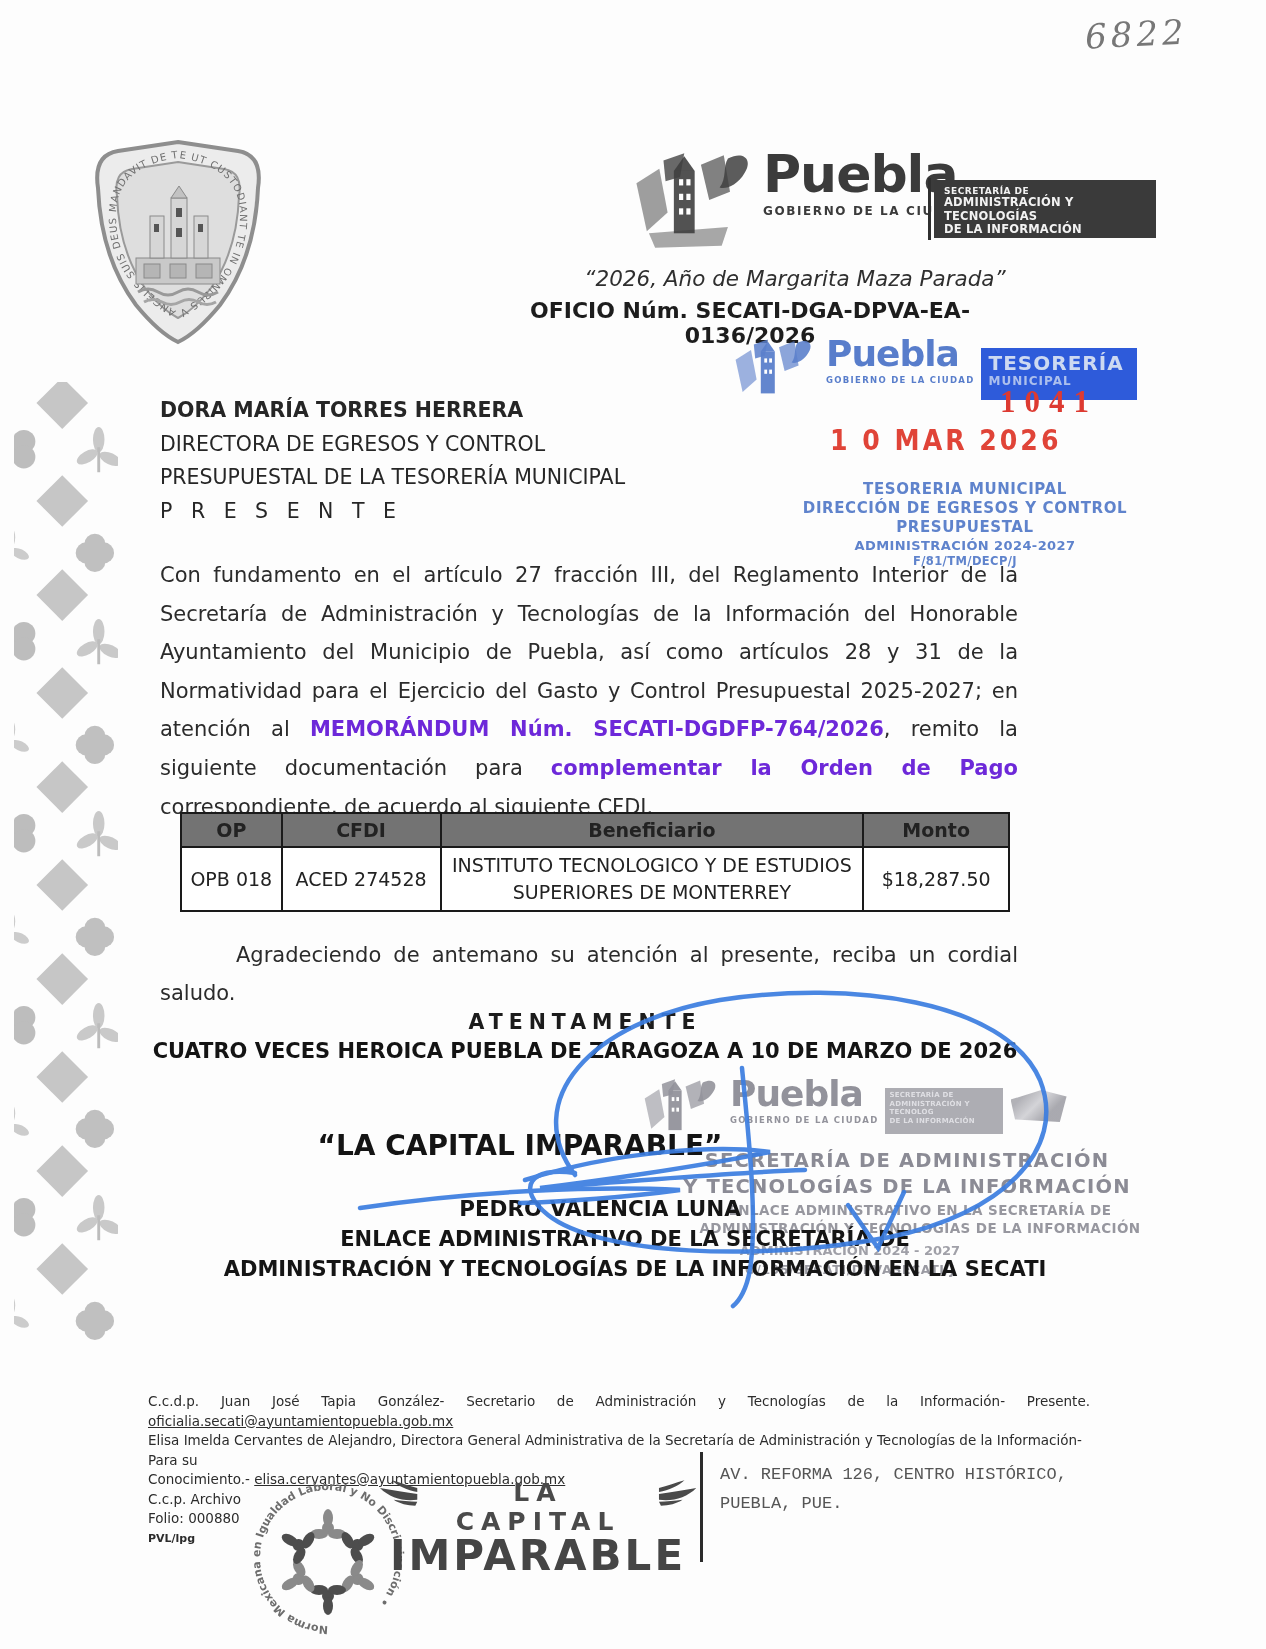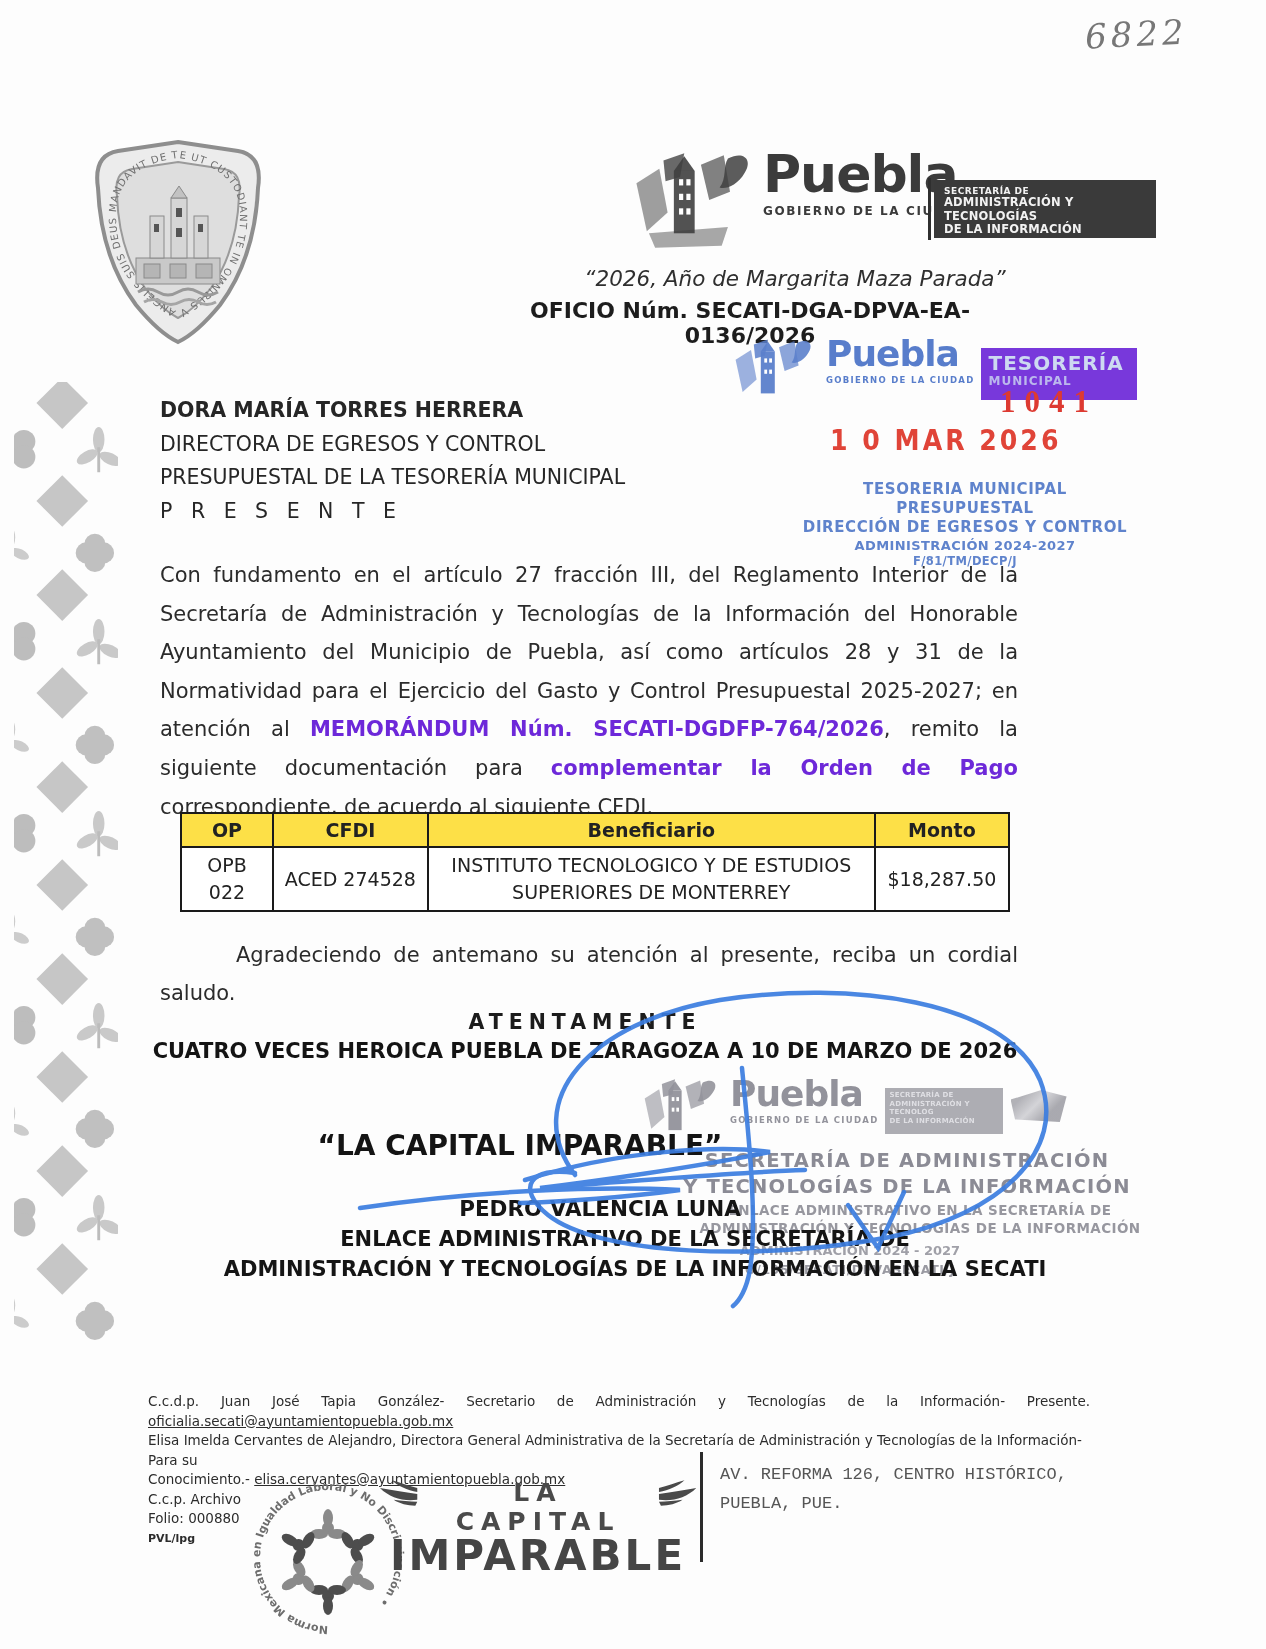--- a/index.html
+++ b/index.html
@@ -56,21 +56,21 @@
     font-weight:bold;font-size:22px;color:#1d1d1d;
   }
 
   
   .rx-stamp{left:728px;top:336px;width:470px;color:#557ac9;}
   .rx-row{display:flex;align-items:flex-start;}
   .rx-word{font-size:36px;font-weight:bold;letter-spacing:-1px;line-height:1;color:#587dcb;}
   .rx-sub{font-size:8.5px;font-weight:bold;letter-spacing:1.3px;color:#587dcb;margin-top:3px;}
   .rx-box{
     margin-left:6px;margin-top:12px;
-    width:142px;height:46px;background:#6d28d9;
+    width:142px;height:46px;background:#1d4ed8;
     color:#c9d6f1;padding:4px 6px 2px 8px;opacity:.92;
   }
   .rx-box .b1{font-size:20px;font-weight:bold;letter-spacing:1px;line-height:22px;}
   .rx-box .b2{font-size:12px;font-weight:bold;letter-spacing:1px;opacity:.8;}
   .rx-number{
     left:1000px;top:384px;
     font-family:Liberation Serif, serif;font-weight:bold;
     font-size:31px;letter-spacing:9px;color:#dd3a31;
   }
   .rx-date{
@@ -96,22 +96,22 @@
   }
   .para b{color:#6d28d9;}
 
   
   table.optable{
     left:180px;top:812px;width:830px;
     border-collapse:collapse;position:absolute;
     font-size:19px;color:#222;
   }
   .optable th{
-    background:#fde047;border:2px solid #1a1a1a;
-    font-weight:bold;padding:5px 4px;font-size:19px;
+    background:#737373;border:2px solid #1a1a1a;
+    font-weight:bold;padding:5px 12px;font-size:19px;
   }
   .optable td{
     border:2px solid #1a1a1a;text-align:center;
     padding:4px 6px;line-height:27px;background:#fff;
   }
   .col-op{width:85px;}
   .col-cfdi{width:150px;}
   .col-ben{width:460px;}
   .col-monto{width:125px;}
 
@@ -304,22 +304,22 @@
     <div class="rx-box">
       <div class="b1">TESORERÍA</div>
       <div class="b2">MUNICIPAL</div>
     </div>
   </div>
 </div>
 <div class="abs rx-number">1041</div>
 <div class="abs rx-date">1 0  MAR  2026</div>
 <div class="abs rx-lines">
   <div class="s1">TESORERIA MUNICIPAL</div>
+  <div class="s1">DIRECCIÓN DE EGRESOS Y CONTROL</div>
   <div class="s1">PRESUPUESTAL</div>
-  <div class="s1">DIRECCIÓN DE EGRESOS Y CONTROL</div>
   <div class="s2">ADMINISTRACIÓN 2024-2027</div>
   <div class="s3">F/81/TM/DECP/J</div>
 </div>
 
 <div class="abs recipient">
   <div class="name">DORA MARÍA TORRES HERRERA</div>
   <div>DIRECTORA DE EGRESOS Y CONTROL</div>
   <div>PRESUPUESTAL DE LA TESORERÍA MUNICIPAL</div>
   <div class="present">P R E S E N T E</div>
 </div>
@@ -330,21 +330,21 @@
   <thead>
     <tr>
       <th class="col-op">OP</th>
       <th class="col-cfdi">CFDI</th>
       <th class="col-ben">Beneficiario</th>
       <th class="col-monto">Monto</th>
     </tr>
   </thead>
   <tbody>
     <tr>
-      <td>OPB 022</td>
+      <td>OPB 018</td>
       <td>ACED 274528</td>
       <td>INSTITUTO TECNOLOGICO Y DE ESTUDIOS SUPERIORES DE MONTERREY</td>
       <td>$18,287.50</td>
     </tr>
   </tbody>
 </table>
 
 <div class="abs closing">Agradeciendo de antemano su atención al presente, reciba un cordial saludo.</div>
 <div class="abs atte">ATENTAMENTE</div>
 <div class="abs citydate">CUATRO VECES HEROICA PUEBLA DE ZARAGOZA A 10 DE MARZO DE 2026</div>

